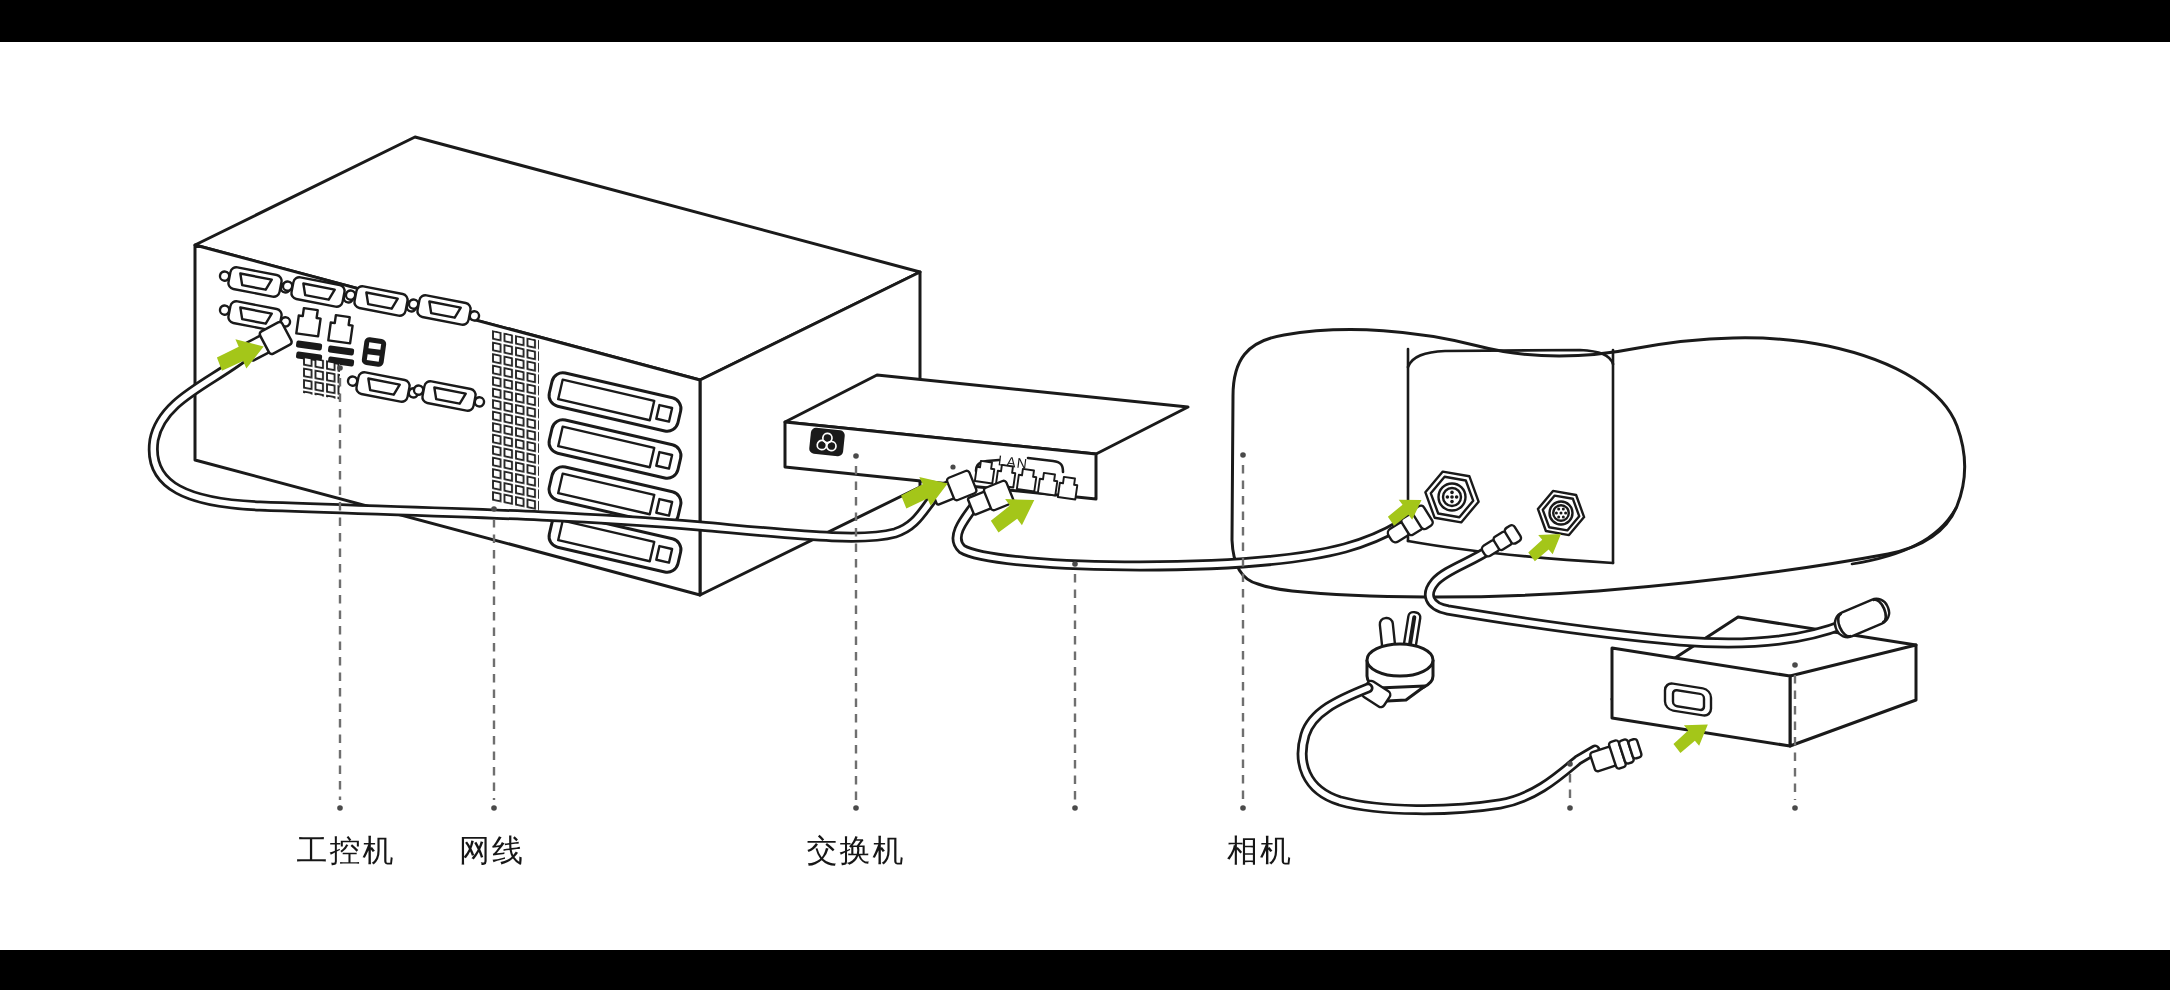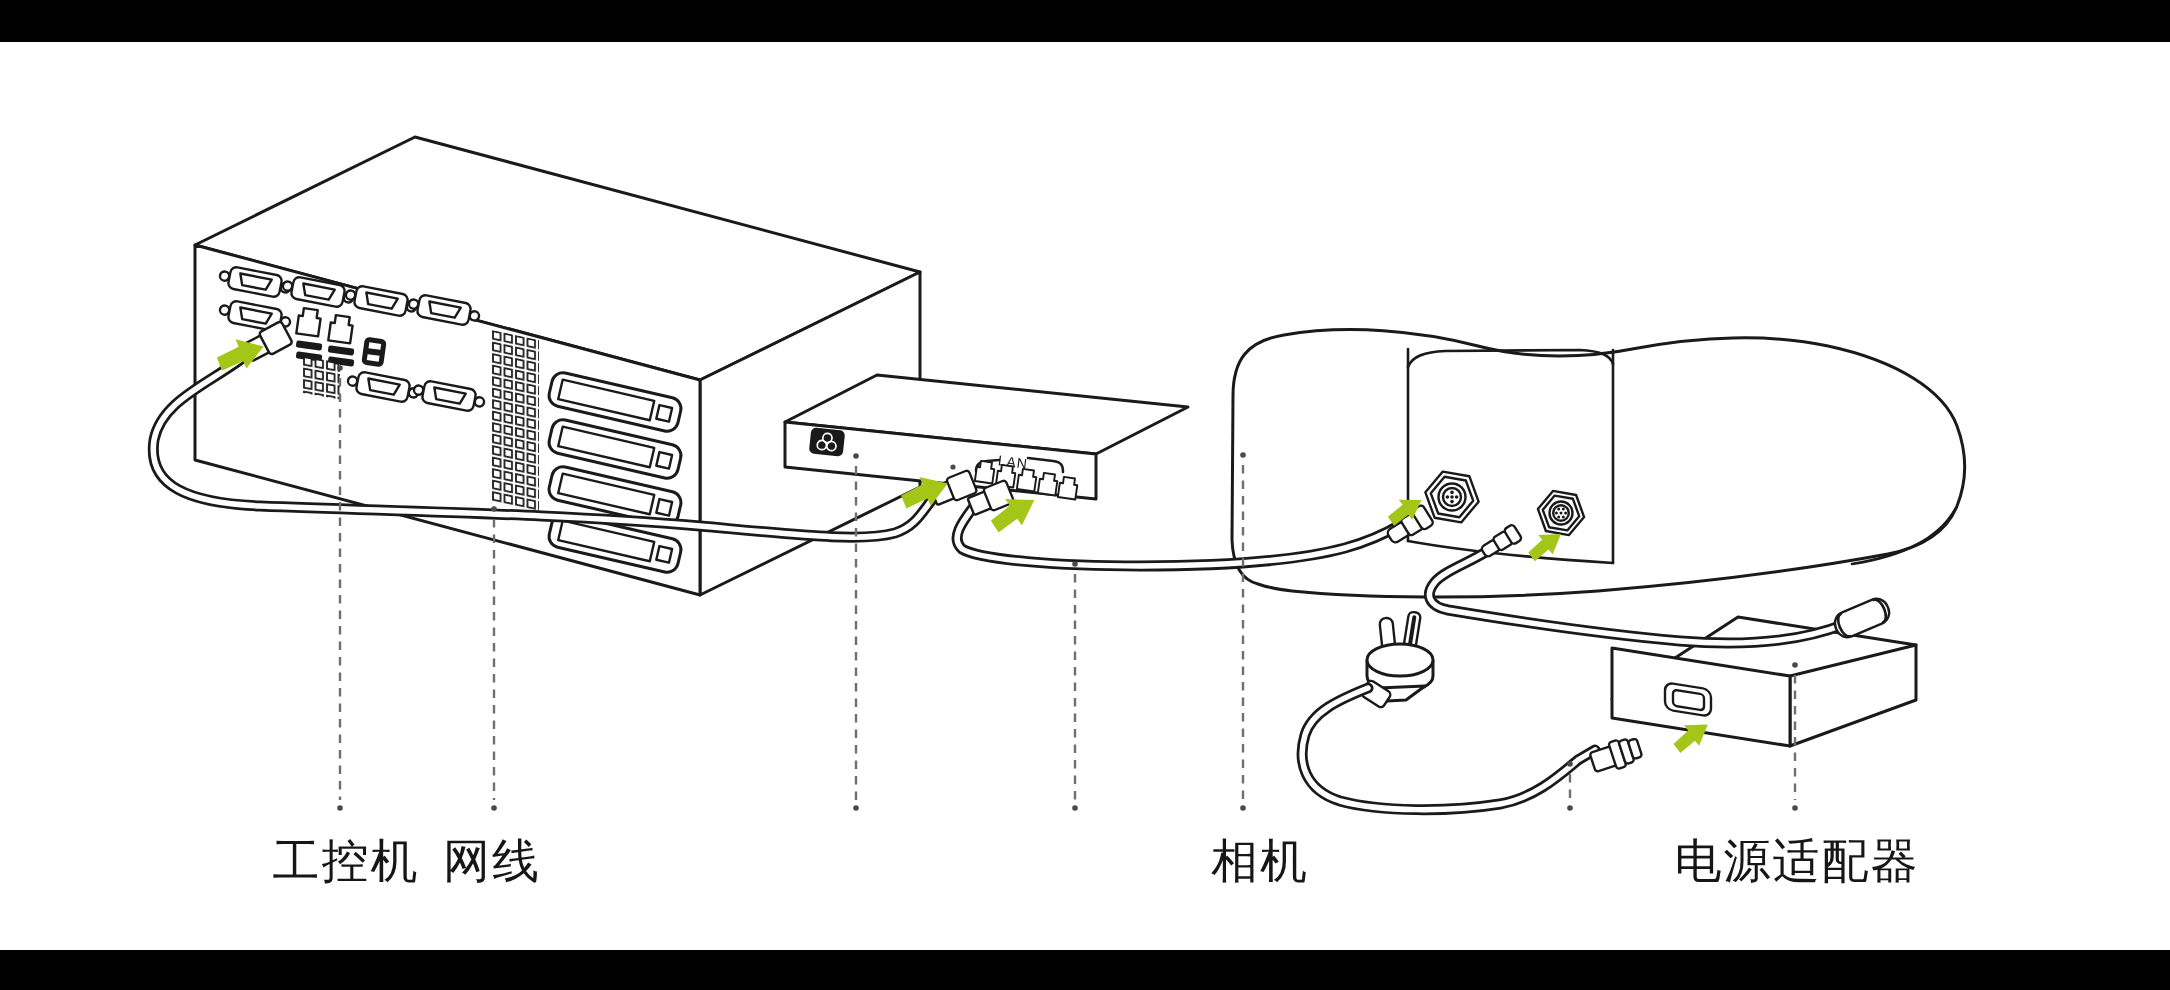--- a/index.html
+++ b/index.html
@@ -3,21 +3,21 @@
 <meta charset="utf-8">
 <style>
   html,body{margin:0;padding:0;background:#000;}
   .stage{position:relative;width:2170px;height:990px;background:#ffffff;overflow:hidden;
          font-family:"Liberation Sans", sans-serif;}
   .bar{position:absolute;left:0;width:2170px;background:#000;}
   .bar.top{top:0;height:42px;}
   .bar.bottom{top:950px;height:40px;}
   svg.diagram{position:absolute;left:0;top:0;width:2170px;height:990px;}
   .lbl{position:absolute;top:830px;transform:translateX(-50%);
-       font-size:47px;font-weight:300;letter-spacing:2px;color:#161616;white-space:nowrap;}
+       font-size:31px;font-weight:300;letter-spacing:2px;color:#161616;white-space:nowrap;}
   
   .o  {stroke:#1a1a1a;fill:#ffffff;stroke-width:3;stroke-linejoin:round;}
   .o2 {stroke:#1a1a1a;fill:#ffffff;stroke-width:2.4;stroke-linejoin:round;}
   .ln {stroke:#1a1a1a;fill:none;stroke-width:2.6;stroke-linecap:round;}
   .blk{fill:#1a1a1a;stroke:none;}
   .cableB{fill:none;stroke:#1a1a1a;stroke-width:11;stroke-linecap:round;}
   .cableW{fill:none;stroke:#ffffff;stroke-width:5.5;stroke-linecap:round;}
   .ldr{stroke:#6f6f6f;stroke-width:2.4;stroke-dasharray:8.5 7;fill:none;}
   .dot{fill:#4a4a4a;stroke:none;}
   .grn{fill:#a4c619;stroke:none;}
@@ -285,15 +285,15 @@
         <path class="ldr" d="M1570,774 V800"></path>
         <circle class="dot" cx="1570" cy="808" r="2.8"></circle>
       <circle class="dot" cx="1795" cy="665" r="2.8"></circle>
         <path class="ldr" d="M1795,675 V800"></path>
         <circle class="dot" cx="1795" cy="808" r="2.8"></circle>
     </g>
   </svg>
 
   <div class="lbl" style="left:346px">工控机</div>
   <div class="lbl" style="left:492px">网线</div>
+  <div class="lbl" style="left:856px">交换机</div>
   <div class="lbl" style="left:1260px">相机</div>
-  <div class="lbl" style="left:1797px">电源适配器</div>
 </div>
 
 </body></html>

